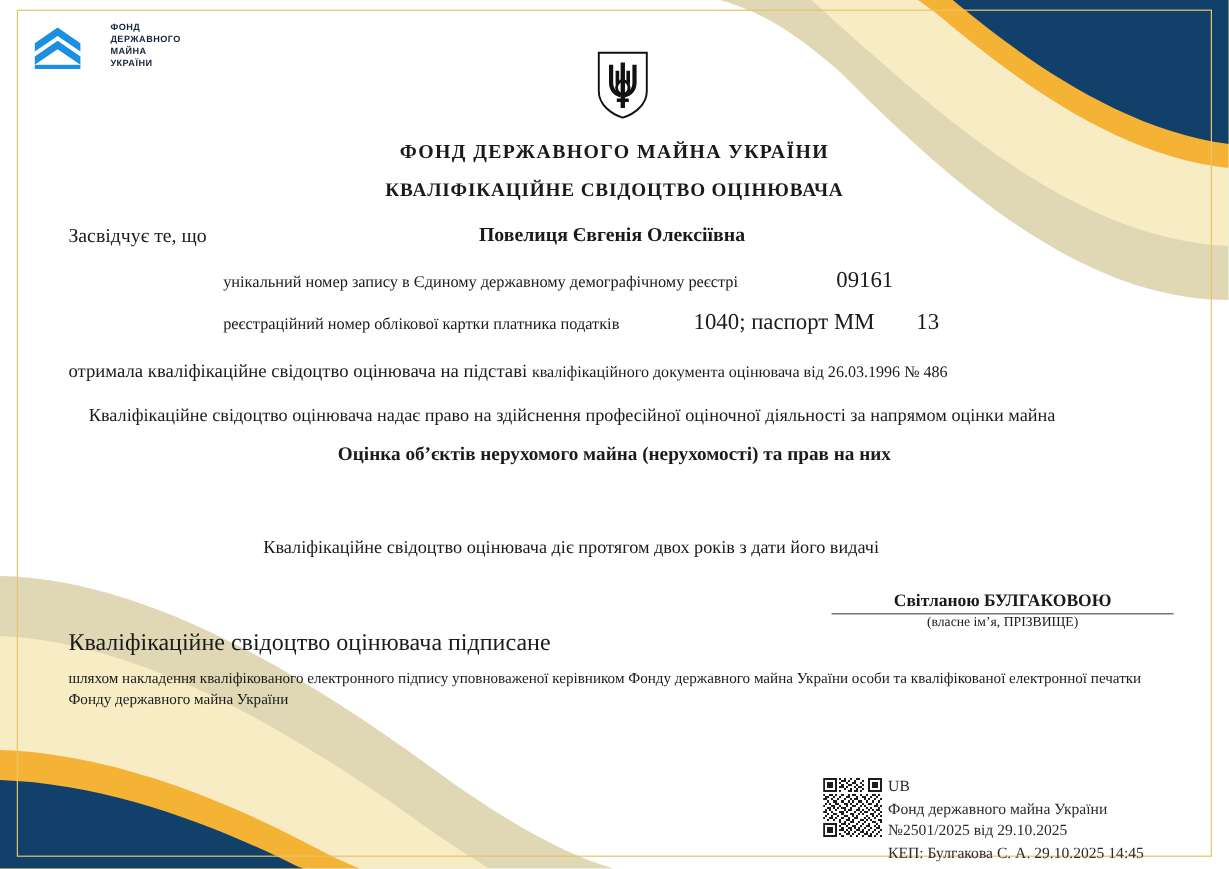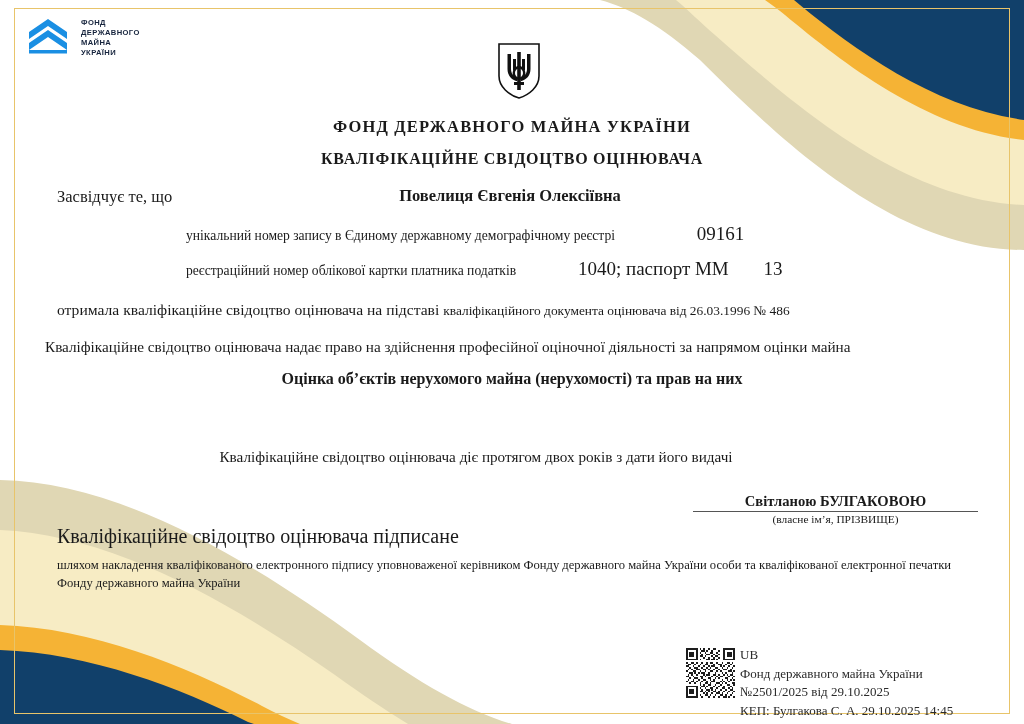--- a/index.html
+++ b/index.html
@@ -36,22 +36,22 @@
     border: 1.5px solid #e8c46a;
     box-sizing: border-box;
     pointer-events: none;
   }
   
   .logo-block {
     position: absolute;
     left: 27px;
     top: 18px;
     display: flex;
-    align-items: flex-start;
-    gap: 12px;
+    align-items: flex-end;
+    gap: 23px;
   }
   .logo-text {
     font-family: "Liberation Sans", sans-serif;
     font-size: 7.6px;
     font-weight: bold;
     line-height: 1.32;
     letter-spacing: 0.4px;
     color: #16243d;
     white-space: pre-line;
   }
@@ -80,21 +80,21 @@
                font-weight: bold; font-size: 16.5px; }
 
   .reg-line  { left: 186px; font-size: 13.6px; }
   .reg1 { top: 223px; }
   .reg2 { top: 258px; }
   .reg-val { font-size: 19px; }
 
   .basis     { left: 57px;  top: 301px; font-size: 15.6px; }
   .basis .small { font-size: 13.4px; }
 
-  .rights    { left: 45px;  top: 338px; font-size: 15.2px; }
+  .rights    { left: 74px;  top: 338px; font-size: 15.2px; }
 
   .specialty { left: 0; top: 370px; width: 1024px; text-align: center;
                font-weight: bold; font-size: 16px; }
 
   .validity  { left: 0; top: 448px; width: 952px; text-align: center;
                font-size: 15.2px; }
 
   
   .sig-label { left: 57px; top: 525px; font-size: 20px; }
 

